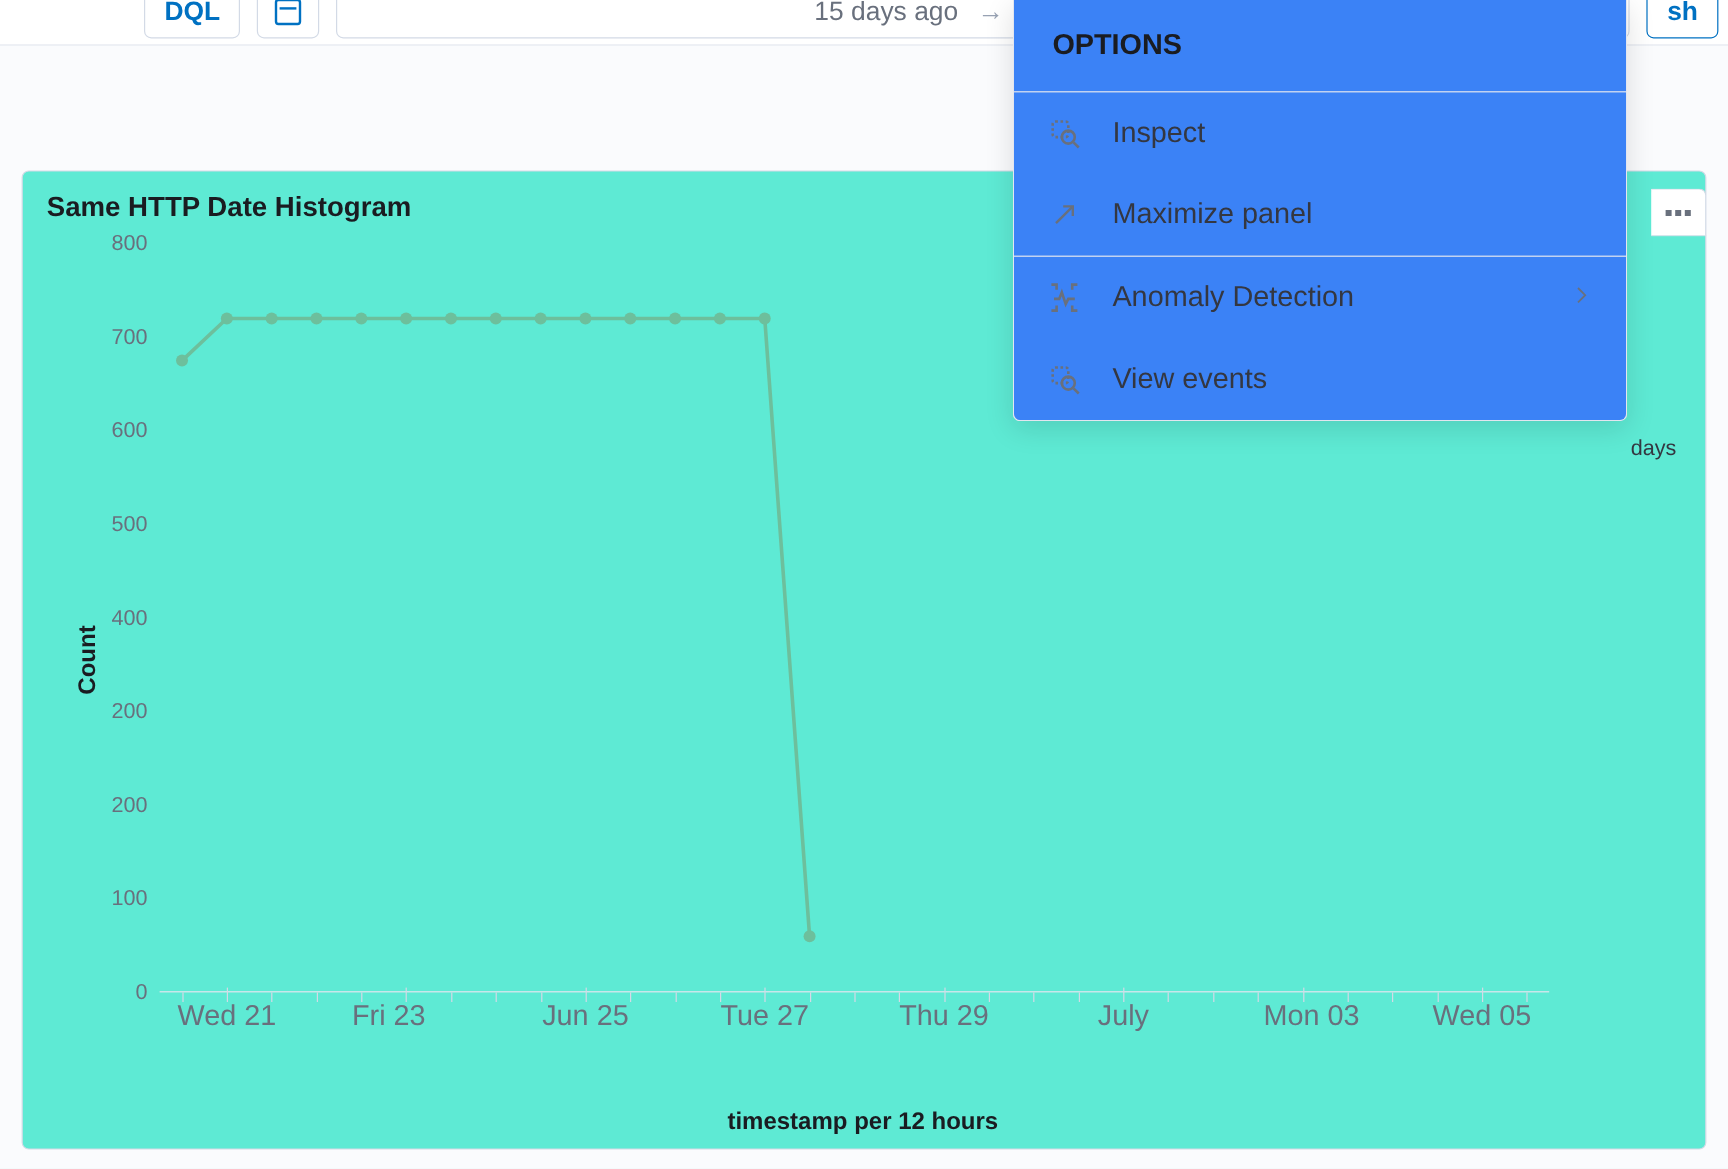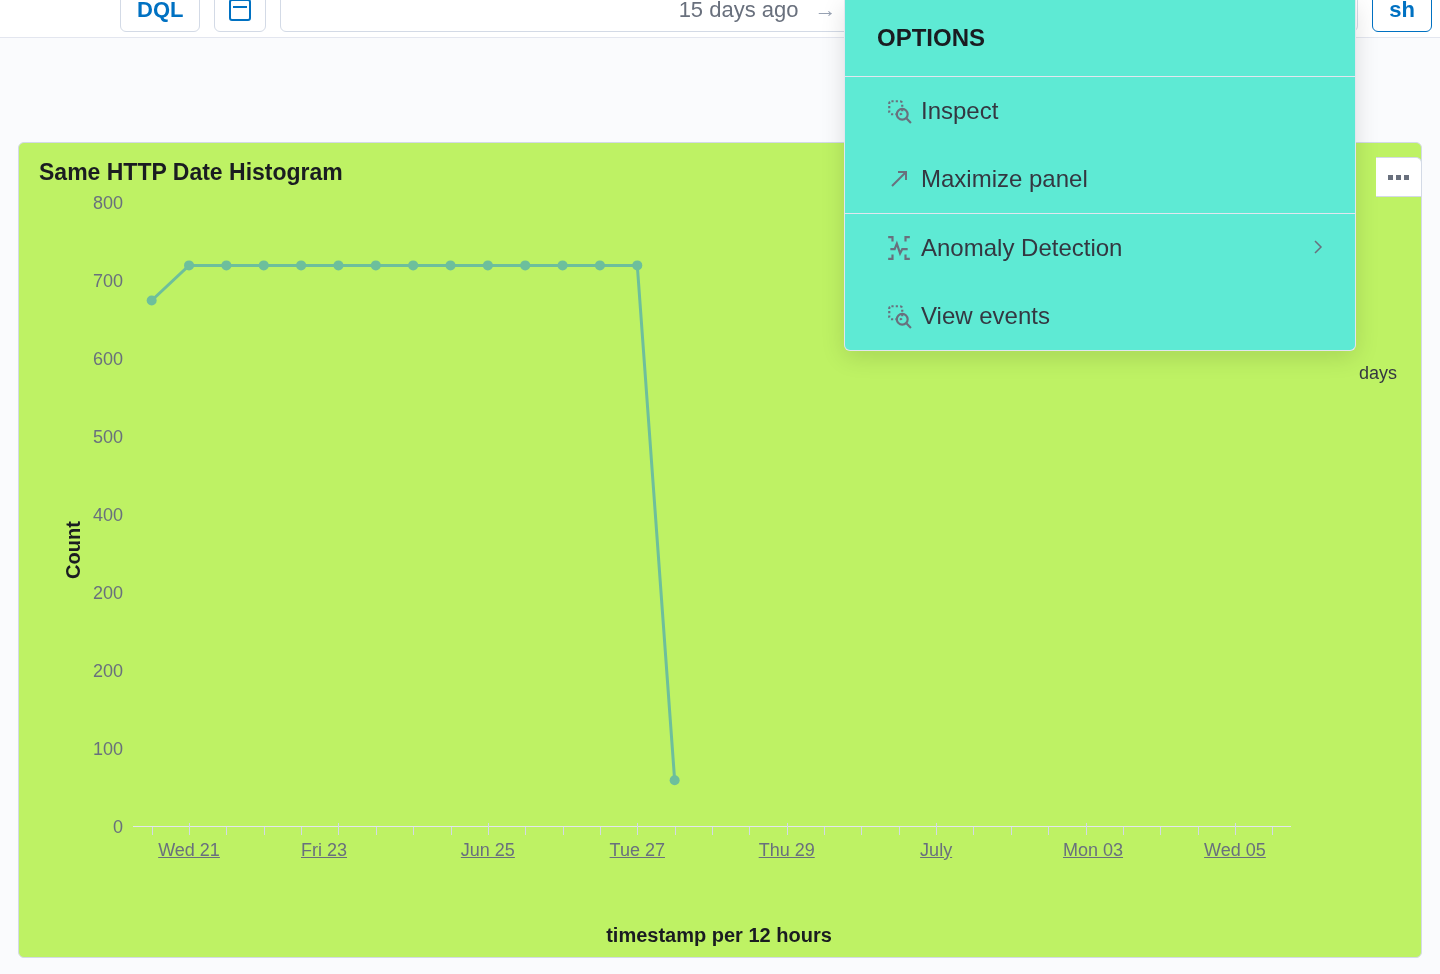--- a/index.html
+++ b/index.html
@@ -50,21 +50,21 @@
     color: #0071c2;
     font-weight: 700;
     margin-right: 8px;
   }
 
   
   .panel {
     position: absolute;
     left: 18px; top: 142px;
     width: 1404px; height: 816px;
-    background: #bef264;
+    background: #5eead4;
     border: 1px solid #d3dae6;
     border-radius: 6px;
   }
   .panel-title {
     font-size: 23px;
     font-weight: 700;
     padding: 16px 20px 8px;
     color: #1a1c21;
   }
   .panel-menu-btn {
@@ -122,64 +122,62 @@
     left: -56px;
     transform: translateY(-50%);
     font-size: 18px;
     color: #69707d;
     width: 46px; text-align: right;
   }
   .xtick-label {
     position: absolute;
     bottom: -34px;
     transform: translateX(-50%);
-    font-size: 18px;
+    font-size: 24px;
     color: #69707d;
     white-space: nowrap;
-    text-decoration: underline;
   }
   .xtick {
     position:absolute; bottom:-8px; width:1px; height:8px; background:#d3dae6;
   }
   .axis-line {
     position:absolute; background:#e3e6ef;
   }
   svg.series { position:absolute; left:0; top:0; width:100%; height:100%; overflow:visible; }
   .pt { fill:#6dbf9c; }
   .ln { stroke:#6dbf9c; stroke-width:3; fill:none; }
 
   
   .ctx {
     position: absolute;
     left: 844px; top: 0px;
     width: 512px;
-    background: #5eead4;
+    background: #3b82f6;
     border: 1px solid #e3e6ef;
     border-radius: 6px;
     box-shadow: 0 6px 24px rgba(0,0,0,0.12);
     z-index: 50;
     border-top: none;
     border-top-left-radius: 0;
     border-top-right-radius: 0;
   }
   .ctx-header {
     font-size: 24px;
     font-weight: 700;
     padding: 24px 32px;
     color: #1a1c21;
   }
   .ctx-sep { height:1px; background:#e3e6ef; margin: 0; }
   .ctx-item {
     display:flex; align-items:center;
     padding: 20px 28px;
     font-size: 24px;
     color: #343741;
-    gap: 8px;
+    gap: 26px;
     cursor: pointer;
-    margin-left: 12px;
   }
   .ctx-item .ico { width:28px; height:28px; display:flex; align-items:center; justify-content:center; color:#69707d; }
   .ctx-item .chev { margin-left:auto; color:#69707d; }
 
   
   .sv { stroke: currentColor; fill:none; stroke-width:2; }
 </style>
 </head>
 <body>
 

